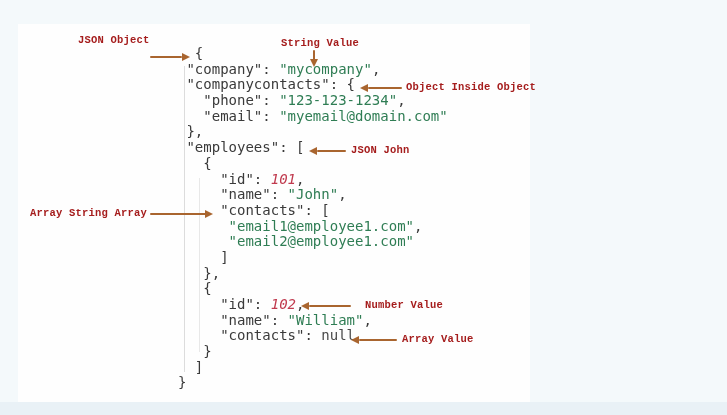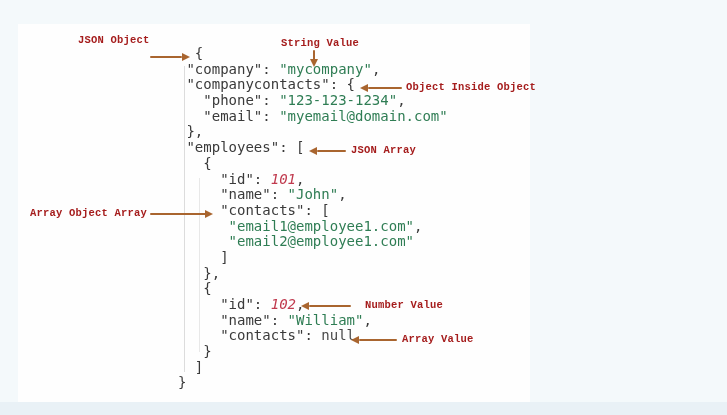--- a/index.html
+++ b/index.html
@@ -52,22 +52,22 @@
   <div class="band-bottom"></div>
 
   <div class="indent-guide" style="left:184px;top:66px;height:306px;"></div>
   <div class="indent-guide" style="left:199px;top:178px;height:174px;background:#e8e8e8;"></div>
 
   <pre class="code" id="code-block"><div class="cl"><span class="tok-k">  {</span></div><div class="cl"><span class="tok-k"> "company": </span><span class="tok-s">"mycompany"</span><span class="tok-k">,</span></div><div class="cl"><span class="tok-k"> "companycontacts": {</span></div><div class="cl"><span class="tok-k">   "phone": </span><span class="tok-s">"123-123-1234"</span><span class="tok-k">,</span></div><div class="cl"><span class="tok-k">   "email": </span><span class="tok-s">"myemail@domain.com"</span></div><div class="cl"><span class="tok-k"> },</span></div><div class="cl"><span class="tok-k"> "employees": [</span></div><div class="cl"><span class="tok-k">   {</span></div><div class="cl"><span class="tok-k">     "id": </span><span class="tok-n">101</span><span class="tok-k">,</span></div><div class="cl"><span class="tok-k">     "name": </span><span class="tok-s">"John"</span><span class="tok-k">,</span></div><div class="cl"><span class="tok-k">     "contacts": [</span></div><div class="cl"><span class="tok-s">      "email1@employee1.com"</span><span class="tok-k">,</span></div><div class="cl"><span class="tok-s">      "email2@employee1.com"</span></div><div class="cl"><span class="tok-k">     ]</span></div><div class="cl"><span class="tok-k">   },</span></div><div class="cl"><span class="tok-k">   {</span></div><div class="cl"><span class="tok-k">     "id": </span><span class="tok-n">102</span><span class="tok-k">,</span></div><div class="cl"><span class="tok-k">     "name": </span><span class="tok-s">"William"</span><span class="tok-k">,</span></div><div class="cl"><span class="tok-k">     "contacts": </span><span class="tok-u">null</span></div><div class="cl"><span class="tok-k">   }</span></div><div class="cl"><span class="tok-k">  ]</span></div><div class="cl"><span class="tok-k">}</span></div></pre>
 
   <div class="ann-label" style="left:78px;top:34px;">JSON Object</div>
   <div class="ann-label" style="left:281px;top:37px;">String Value</div>
   <div class="ann-label" style="left:406px;top:81px;">Object Inside Object</div>
-  <div class="ann-label" style="left:351px;top:144px;">JSON Array</div>
-  <div class="ann-label" style="left:30px;top:207px;">Array Object Array</div>
+  <div class="ann-label" style="left:351px;top:144px;">JSON John</div>
+  <div class="ann-label" style="left:30px;top:207px;">Array String Array</div>
   <div class="ann-label" style="left:365px;top:299px;">Number Value</div>
   <div class="ann-label" style="left:402px;top:333px;">Array Value</div>
 
   <div>
     <span class="shaft-h" style="left:150px;top:56px;width:32px;"></span>
     <span class="head-r" style="left:182px;top:53px;"></span>
   </div>
 
   <div>
     <span class="shaft-v" style="left:313px;top:50px;height:10px;"></span>

